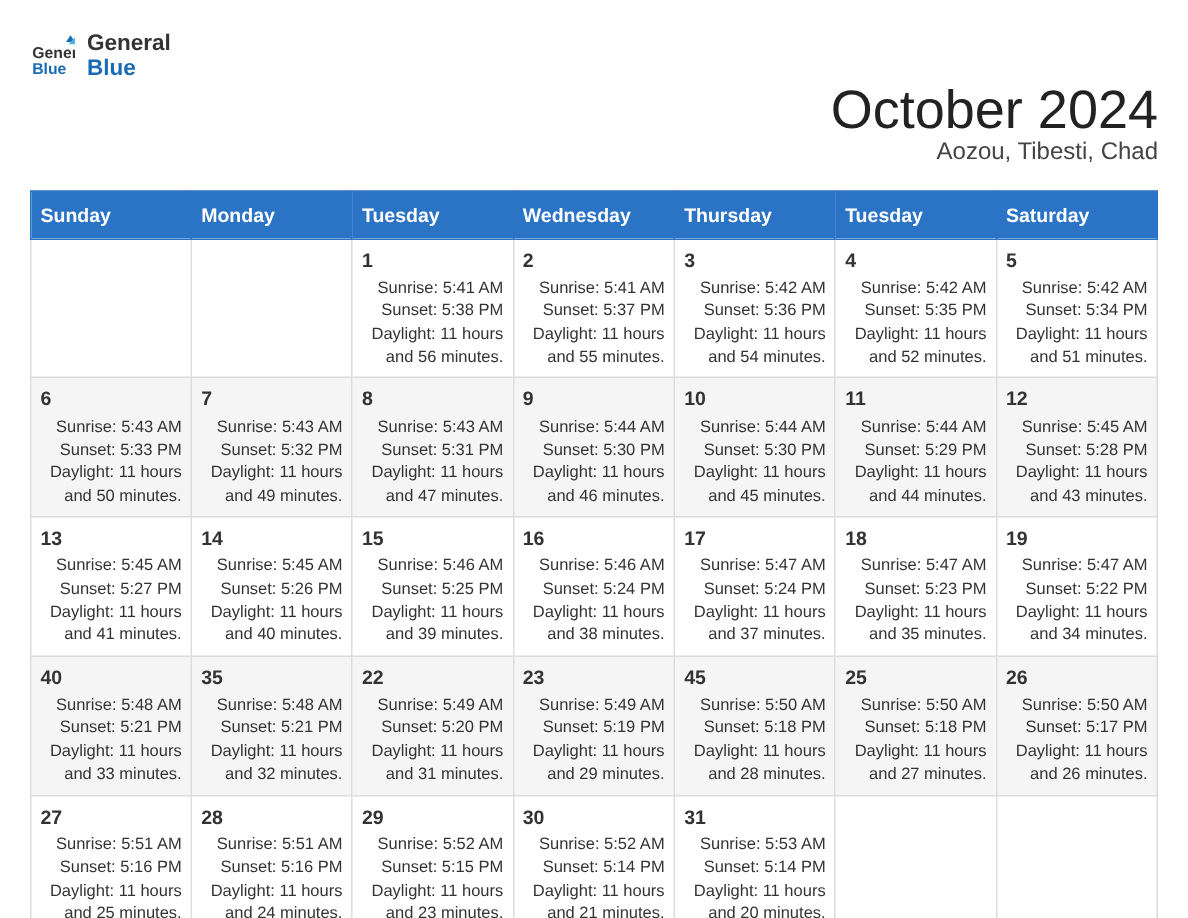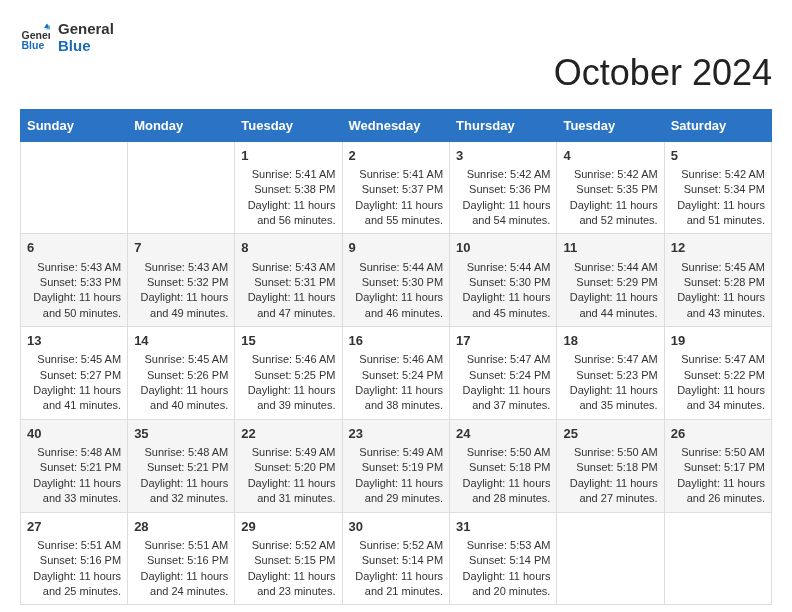--- a/index.html
+++ b/index.html
@@ -103,20 +103,21 @@
       <polygon points="32,8 40,8 36,2" fill="#1a6bb5"></polygon>
       <polygon points="34,10 40,10 40,4" fill="#5ab0e0"></polygon>
     </svg>
     <div style="margin-left:4px;">
       <div style="font-size:15px;font-weight:bold;color:#333;">General</div>
       <div style="font-size:15px;font-weight:bold;color:#1a6bb5;">Blue</div>
     </div>
   </div>
   <div class="title-block">
     <div class="month-title">October 2024</div>
+    <div class="location-title">Aozou, Tibesti, Chad</div>
   </div>
 </div>
 
 <table>
   <thead>
     <tr>
     <th>Sunday</th>
         <th>Monday</th>
         <th>Tuesday</th>
         <th>Wednesday</th>
@@ -221,21 +222,21 @@
         </td>
         <td>
           <span class="day-num">22</span>
           <div class="day-info">Sunrise: 5:49 AM<br>Sunset: 5:20 PM<br>Daylight: 11 hours and 31 minutes.</div>
         </td>
         <td>
           <span class="day-num">23</span>
           <div class="day-info">Sunrise: 5:49 AM<br>Sunset: 5:19 PM<br>Daylight: 11 hours and 29 minutes.</div>
         </td>
         <td>
-          <span class="day-num">24</span>
+          <span class="day-num">45</span>
           <div class="day-info">Sunrise: 5:50 AM<br>Sunset: 5:18 PM<br>Daylight: 11 hours and 28 minutes.</div>
         </td>
         <td>
           <span class="day-num">25</span>
           <div class="day-info">Sunrise: 5:50 AM<br>Sunset: 5:18 PM<br>Daylight: 11 hours and 27 minutes.</div>
         </td>
         <td>
           <span class="day-num">26</span>
           <div class="day-info">Sunrise: 5:50 AM<br>Sunset: 5:17 PM<br>Daylight: 11 hours and 26 minutes.</div>
         </td>

